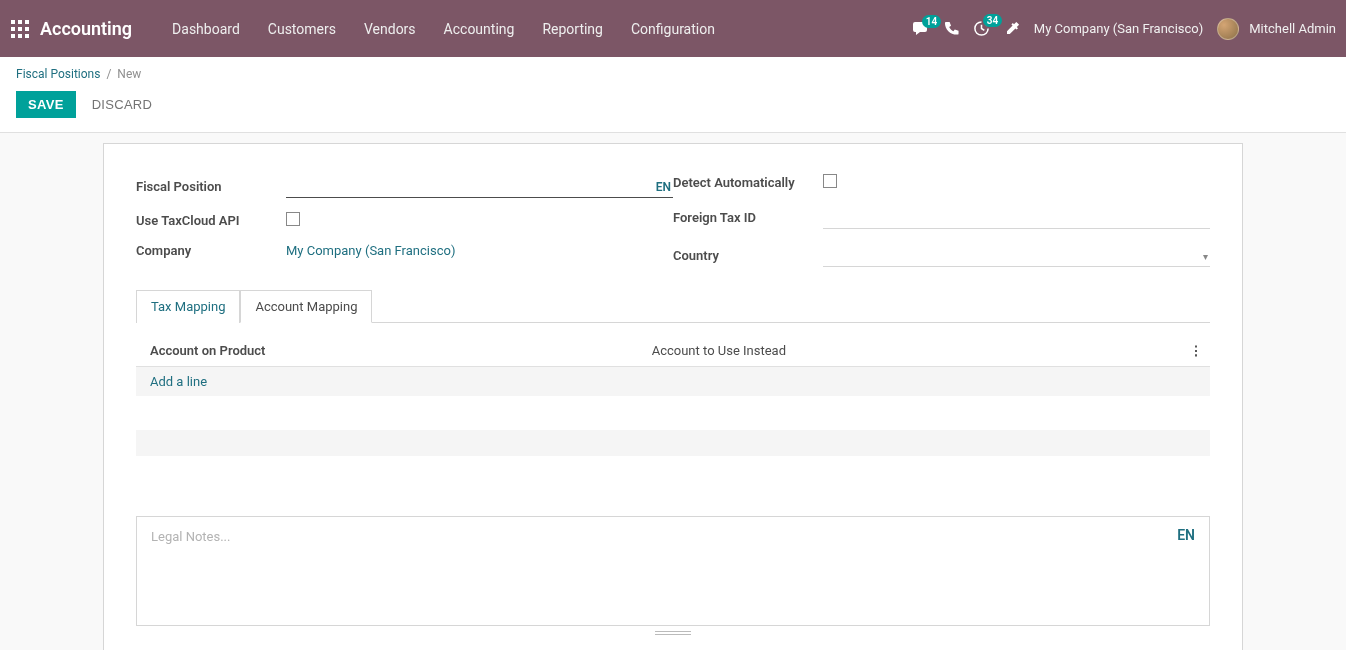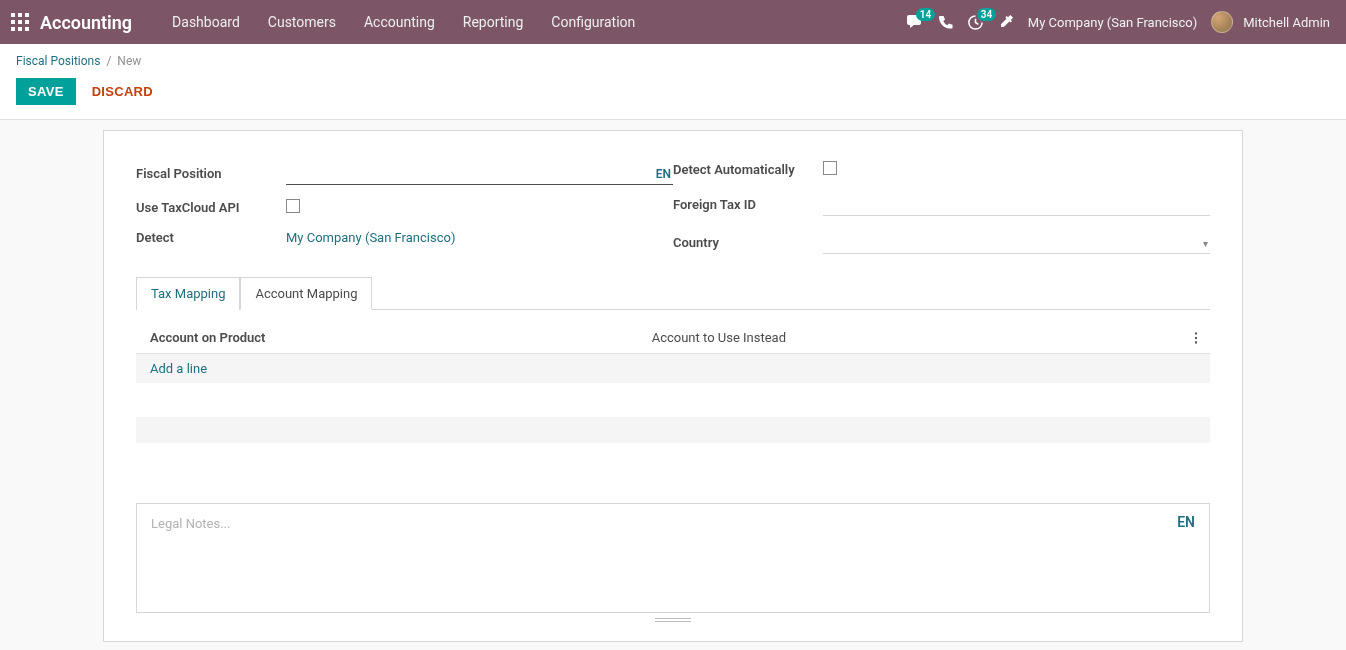--- a/index.html
+++ b/index.html
@@ -1,19 +1,19 @@
 <!DOCTYPE html>
 <html><head>
 <meta charset="utf-8">
 <style>
   * { box-sizing: border-box; margin: 0; padding: 0; }
   html, body { width: 1346px; height: 650px; font-family: -apple-system, BlinkMacSystemFont, "Segoe UI", Roboto, "Helvetica Neue", Arial, sans-serif; font-size: 13px; color: #4c4c4c; background: #f9f9f9; overflow: hidden; }
 
   
-  .topbar { display: flex; align-items: center; height: 44px; background: #7c5666; color: #ffffff; padding: 0 16px 0 6px; }
+  .topbar { display: flex; align-items: center; height: 57px; background: #7c5666; color: #ffffff; padding: 0 10px 0 6px; }
   .apps-icon { width: 28px; height: 28px; display:flex; align-items:center; justify-content:center; margin-right:6px; cursor:pointer; }
   .apps-icon div { width:18px; height:18px; display:grid; grid-template-columns:repeat(3,4px); grid-template-rows:repeat(3,4px); gap:3px;}
   .apps-icon div span{ background:#fff; width:4px; height:4px; display:block;}
   .app-title { font-size: 18px; font-weight:600; margin-right: 26px; }
   .nav-items { display:flex; gap: 0; }
   .nav-items a { color: #eee; text-decoration:none; font-size:14px; padding: 0 14px; line-height:46px; display:inline-block; cursor:pointer; }
   .systray { margin-left:auto; display:flex; align-items:center; gap:14px; }
   .sys-btn { position:relative; cursor:pointer; display:flex; align-items:center; }
   .badge { position:absolute; top:-6px; left:10px; background:#00a19a; color:#fff; border-radius:8px; font-size:10px; padding:1px 4px; line-height:11px; font-weight:600;}
   .company-name { font-size:13px; color:#f0f0f0; cursor:pointer;}
@@ -22,21 +22,21 @@
   .user-name { font-size:13px; color:#f0f0f0;}
 
   
   .controlbar { background:#ffffff; padding: 10px 16px 14px 16px; border-bottom: 1px solid #e0e0e0; }
   .breadcrumb { font-size: 12px; display:flex; align-items:center; gap:6px; margin-bottom:10px;}
   .breadcrumb .parent { color:#1f6f80; cursor:pointer;}
   .breadcrumb .sep { color:#8f8f8f;}
   .breadcrumb .current { color:#8f8f8f; }
   .btn-row { display:flex; gap:12px; align-items:center;}
   .btn-save { background:#00a19a; color:#fff; border:none; padding:6px 12px; font-size:13px; font-weight:600; letter-spacing:0.3px; cursor:pointer;}
-  .btn-discard { background:transparent; color:#c2410c; border:none; padding:6px 4px; font-size:13px; font-weight:700; letter-spacing:0.3px; cursor:pointer;}
+  .btn-discard { background:transparent; color:#737373; border:none; padding:6px 4px; font-size:13px; font-weight:400; letter-spacing:0.3px; cursor:pointer;}
 
   
   .sheet-wrap { padding: 10px 0 0 0; display:flex; justify-content:center;}
   .sheet { width:1140px; background:#ffffff; border:1px solid #d6d6d6; padding: 30px 32px 16px 32px;}
   .form-top { display:flex; margin-bottom: 22px;}
   .col { flex:1; display:flex; flex-direction:column; gap:14px;}
   .field { display:flex; align-items:center;}
   .field-label { width:150px; font-weight:600; font-size:13px; color:#4c4c4c;}
   .field-widget { flex:1; position:relative;}
   .input-line { width:100%; border:none; border-bottom:1px solid #4c4c4c; font-size:13px; padding:4px 28px 4px 2px; outline:none; background:transparent;}
@@ -85,20 +85,21 @@
         <span></span>
         <span></span>
         <span></span>
         <span></span>
       </div>
   </div>
   <div class="app-title">Accounting</div>
   <div class="nav-items">
     <a>Dashboard</a>
     <a>Customers</a>
+    <a>Vendors</a>
     <a>Accounting</a>
     <a>Reporting</a>
     <a>Configuration</a>
   </div>
   <div class="systray">
     <div class="sys-btn" title="Conversations">
       <svg width="18" height="16" viewBox="0 0 18 16">
           <path fill="#fff" d="M3 1h10a2 2 0 0 1 2 2v6a2 2 0 0 1-2 2H8l-4 3v-3H3a2 2 0 0 1-2-2V3a2 2 0 0 1 2-2z"></path>
         </svg>
       <span class="badge">14</span>
@@ -149,21 +150,21 @@
           <div class="field-widget">
             <input class="input-line" type="text" value="" style="">
             <span class="lang-tag">EN</span>
           </div>
         </div>
         <div class="field">
           <div class="field-label">Use TaxCloud API</div>
           <div class="field-widget"><input type="checkbox" class="checkbox" style=""></div>
         </div>
         <div class="field">
-          <div class="field-label">Detect</div>
+          <div class="field-label">Company</div>
           <div class="field-widget"><span class="link-value">My Company (San Francisco)</span></div>
         </div>
       </div>
       <div class="col">
         <div class="field">
           <div class="field-label">Detect Automatically</div>
           <div class="field-widget"><input type="checkbox" class="checkbox" style=""></div>
         </div>
         <div class="field">
           <div class="field-label">Foreign Tax ID</div>

